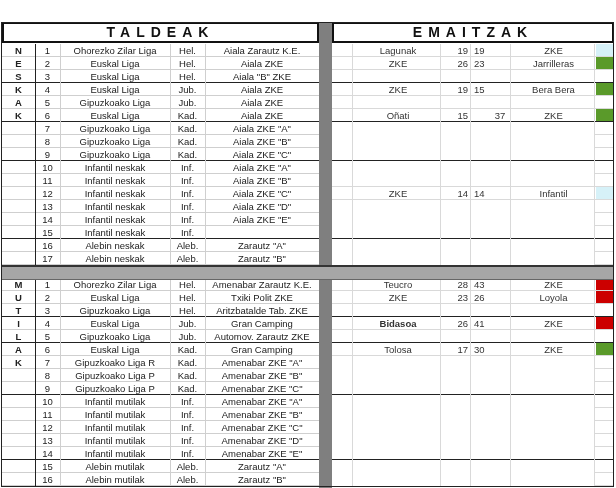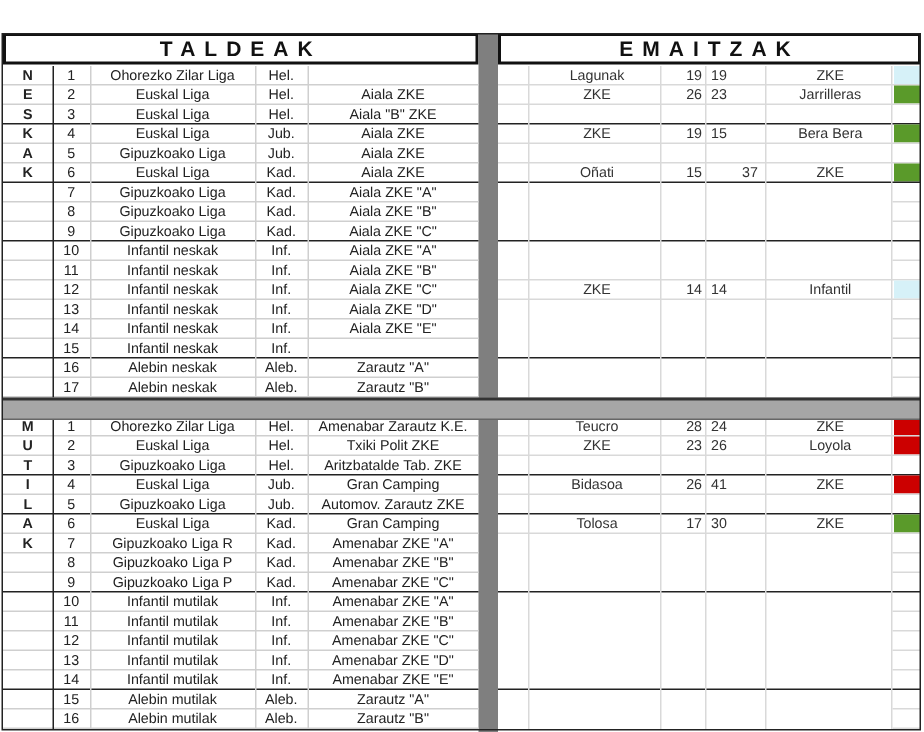--- a/index.html
+++ b/index.html
@@ -30,20 +30,21 @@
 <div class="sheet">
   <div class="sec-head" style="left:332px;width:282px;">EMAITZAK</div>
   <div class="sec-head" style="left:2px;width:317px;">TALDEAK</div>
   <div class="stripe"></div>
   <div id="rows">
       <div class="row" style="top: 44px;">
         <div class="cell letter" style="left: 0px; width: 33px;">N</div>
         <div class="cell " style="left: 33px; width: 25px;">1</div>
         <div class="cell " style="left: 58px; width: 110px;">Ohorezko Zilar Liga</div>
         <div class="cell " style="left: 168px; width: 35px;">Hel.</div>
+        <div class="cell " style="left: 203px; width: 114px;">Aiala Zarautz K.E.</div>
         <div class="cell res" style="left: 352px; width: 88px;">Lagunak</div>
         <div class="cell res" style="left: 440px; width: 28px; text-align: right; padding: 0px 2px 0px 0px;">19</div>
         <div class="cell res" style="left: 470px; width: 40px; text-align: left; padding: 0px 0px 0px 2px;">19</div>
         <div class="cell res" style="left: 510px; width: 83px;">ZKE</div>
         <div class="status" style="left: 594px; width: 18px; top: 0px; background: rgb(214, 241, 248);"></div>
       </div>
       <div class="grid-left" style="top: 56px;"></div>
       <div class="grid-right" style="top: 56px;"></div>
       <div class="row" style="top: 57px;">
         <div class="cell letter" style="left: 0px; width: 33px;">E</div>
@@ -279,21 +280,21 @@
       <div class="vline" style="left: 510px; top: 44px; height: 221px; background: rgb(217, 217, 217);"></div>
       <div class="vline" style="left: 594px; top: 44px; height: 221px; background: rgb(217, 217, 217);"></div>
       <div class="row" style="top: 278px;">
         <div class="cell letter" style="left: 0px; width: 33px;">M</div>
         <div class="cell " style="left: 33px; width: 25px;">1</div>
         <div class="cell " style="left: 58px; width: 110px;">Ohorezko Zilar Liga</div>
         <div class="cell " style="left: 168px; width: 35px;">Hel.</div>
         <div class="cell " style="left: 203px; width: 114px;">Amenabar Zarautz K.E.</div>
         <div class="cell res" style="left: 352px; width: 88px;">Teucro</div>
         <div class="cell res" style="left: 440px; width: 28px; text-align: right; padding: 0px 2px 0px 0px;">28</div>
-        <div class="cell res" style="left: 470px; width: 40px; text-align: left; padding: 0px 0px 0px 2px;">24</div>
+        <div class="cell res" style="left: 470px; width: 40px; text-align: left; padding: 0px 0px 0px 2px;">43</div>
         <div class="cell res" style="left: 510px; width: 83px;">ZKE</div>
         <div class="status" style="left: 594px; width: 18px; top: 0px; background: rgb(204, 0, 0);"></div>
       </div>
       <div class="grid-left" style="top: 290px;"></div>
       <div class="grid-right" style="top: 290px;"></div>
       <div class="row" style="top: 291px;">
         <div class="cell letter" style="left: 0px; width: 33px;">U</div>
         <div class="cell " style="left: 33px; width: 25px;">2</div>
         <div class="cell " style="left: 58px; width: 110px;">Euskal Liga</div>
         <div class="cell " style="left: 168px; width: 35px;">Hel.</div>
@@ -319,21 +320,21 @@
         <div class="status" style="left: 594px; width: 18px; top: 0px;"></div>
       </div>
       <div class="thick-left" style="top: 316px;"></div>
       <div class="thick-right" style="top: 316px;"></div>
       <div class="row" style="top: 317px;">
         <div class="cell letter" style="left: 0px; width: 33px;">I</div>
         <div class="cell " style="left: 33px; width: 25px;">4</div>
         <div class="cell " style="left: 58px; width: 110px;">Euskal Liga</div>
         <div class="cell " style="left: 168px; width: 35px;">Jub.</div>
         <div class="cell " style="left: 203px; width: 114px;">Gran Camping</div>
-        <div class="cell res" style="left: 352px; width: 88px;">Bidasoa</div>
+        <div class="cell res" style="left: 352px; width: 88px; font-weight: bold;">Bidasoa</div>
         <div class="cell res" style="left: 440px; width: 28px; text-align: right; padding: 0px 2px 0px 0px;">26</div>
         <div class="cell res" style="left: 470px; width: 40px; text-align: left; padding: 0px 0px 0px 2px;">41</div>
         <div class="cell res" style="left: 510px; width: 83px;">ZKE</div>
         <div class="status" style="left: 594px; width: 18px; top: 0px; background: rgb(204, 0, 0);"></div>
       </div>
       <div class="grid-left" style="top: 329px;"></div>
       <div class="grid-right" style="top: 329px;"></div>
       <div class="row" style="top: 330px;">
         <div class="cell letter" style="left: 0px; width: 33px;">L</div>
         <div class="cell " style="left: 33px; width: 25px;">5</div>

